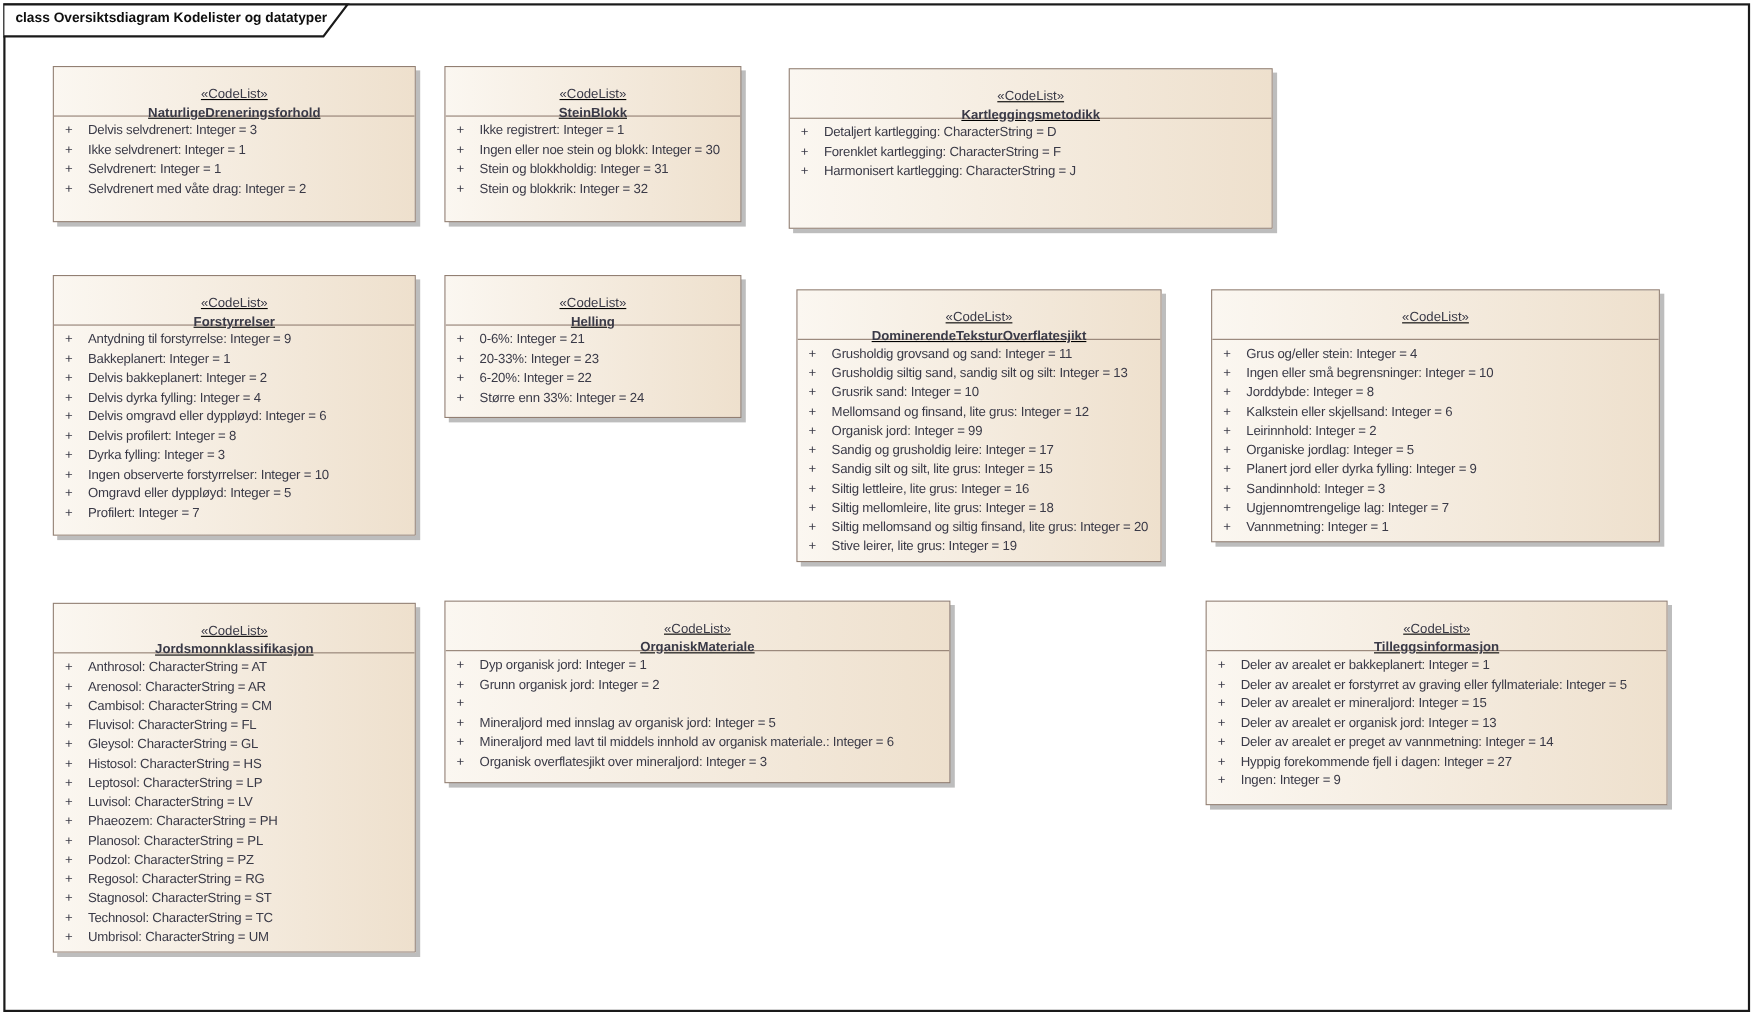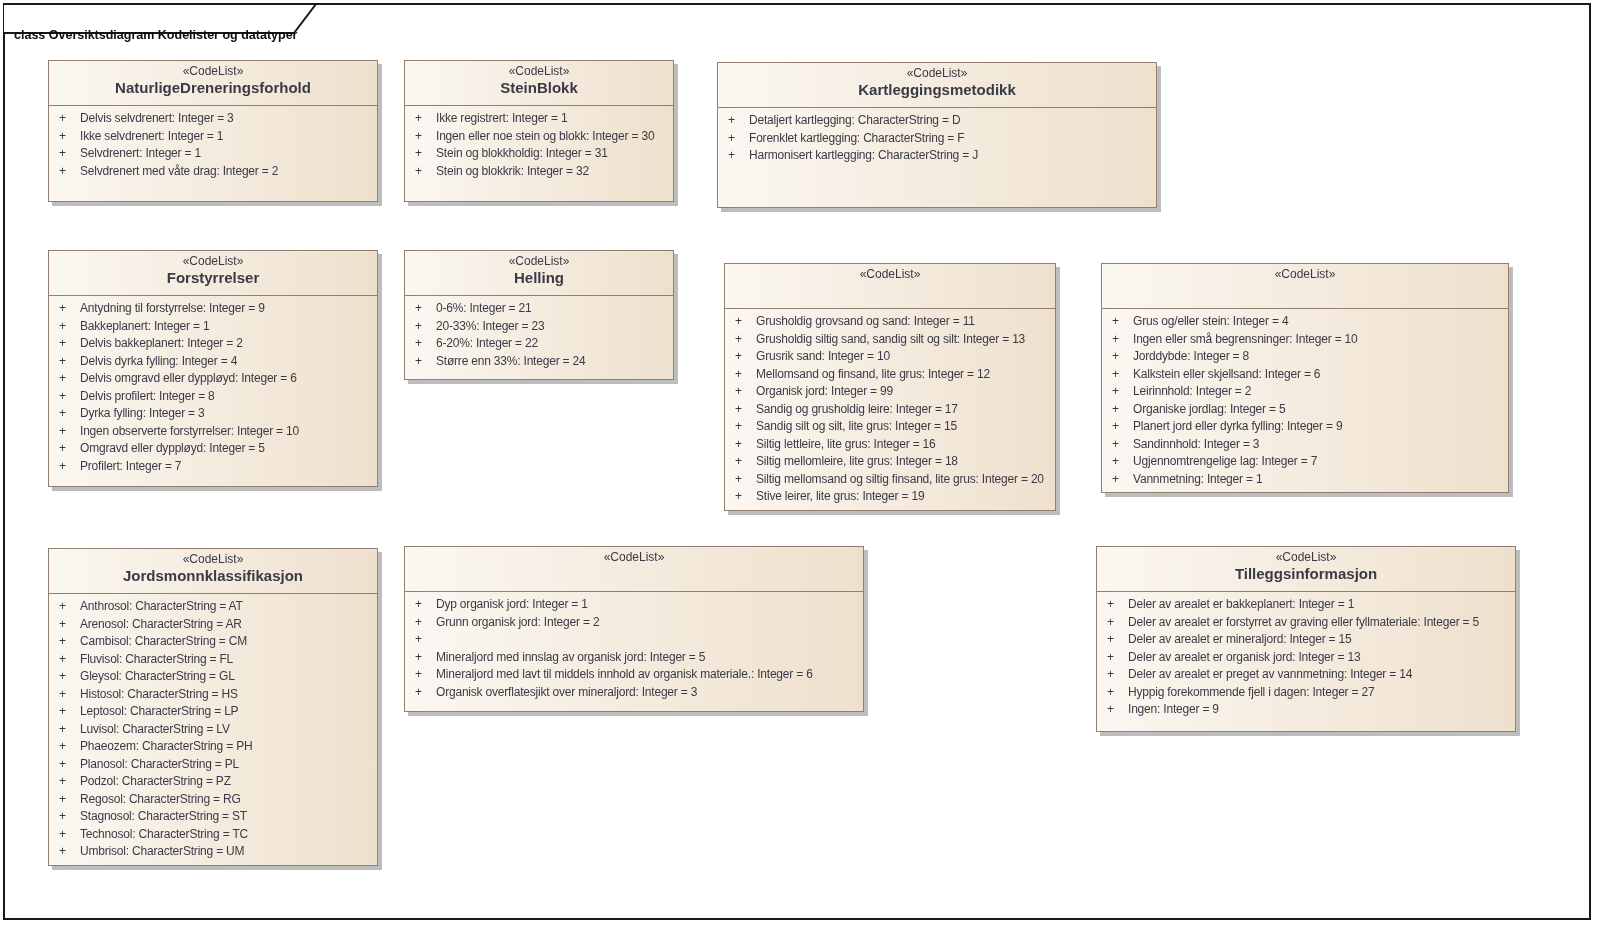--- a/index.html
+++ b/index.html
@@ -5,34 +5,34 @@
   * { margin:0; padding:0; box-sizing:border-box; }
   html,body { width:1597px; height:929px; background:#ffffff; overflow:hidden;
               font-family:"Liberation Sans", sans-serif; }
   body { position:relative; }
 
   .frame { position:absolute; left:3px; top:3px; width:1588px; height:917px;
            border:2px solid var(--frame-border,#1a1a1a); background:#ffffff; }
 
   .tab-svg { position:absolute; left:3px; top:3px; }
   .tab-label { position:absolute; left:14px; top:9px; font-size:12.5px; font-weight:bold;
-               color:#0e0e0e; white-space:nowrap;margin-top:19px; }
+               color:#0e0e0e; white-space:nowrap; }
 
   .canvas { position:absolute; left:0; top:0; width:1597px; height:929px; }
 
   .class-box { position:absolute;
                background:linear-gradient(to right, var(--box-fill-left,#fbf7f1), var(--box-fill-right,#eee0cd));
                border:1px solid var(--box-border,#927f72);
                box-shadow:4px 4px 0 0 var(--shadow,#bdbdbd);
                overflow:hidden; }
 
   .class-header { height:45px; border-bottom:1px solid var(--box-border,#927f72);
-                  text-align:center; padding-top:2px; }
+                  text-align:center; padding-top:16px;text-decoration:underline; }
   .class-stereotype { font-size:12px; color:var(--text,#3a3a47); line-height:16px; }
-  .class-name { font-size:15px; font-weight:bold; color:var(--text,#3a3a47); line-height:18px; }
+  .class-name { font-size:12px; font-weight:bold; color:var(--text,#3a3a47); line-height:18px; }
 
   .class-attrs { padding-top:4px; }
   .attr-row { position:relative; height:17.5px; line-height:17.5px; white-space:nowrap;
               overflow:hidden; }
   .attr-plus { position:absolute; left:10px; top:0; font-size:12px; color:var(--text,#3a3a47); }
   .attr-text { position:absolute; left:31px; top:0; font-size:12px; letter-spacing:-0.2px;
                color:var(--text,#3a3a47); }
 </style>
 </head>
 <body>
@@ -181,20 +181,21 @@
         </div>
         <div class="attr-row">
           <span class="attr-plus">+</span>
           <span class="attr-text">Større enn 33%: Integer = 24</span>
         </div>
       </div>
     </div>
     <div class="class-box" style="left: 724px; top: 263px; width: 332px; height: 248px;">
       <div class="class-header">
         <div class="class-stereotype">«CodeList»</div>
+        <div class="class-name">DominerendeTeksturOverflatesjikt</div>
       </div>
       <div class="class-attrs">
         <div class="attr-row">
           <span class="attr-plus">+</span>
           <span class="attr-text">Grusholdig grovsand og sand: Integer = 11</span>
         </div>
         <div class="attr-row">
           <span class="attr-plus">+</span>
           <span class="attr-text">Grusholdig siltig sand, sandig silt og silt: Integer = 13</span>
         </div>
@@ -347,20 +348,21 @@
         </div>
         <div class="attr-row">
           <span class="attr-plus">+</span>
           <span class="attr-text">Umbrisol: CharacterString = UM</span>
         </div>
       </div>
     </div>
     <div class="class-box" style="left: 404px; top: 546px; width: 460px; height: 166px;">
       <div class="class-header">
         <div class="class-stereotype">«CodeList»</div>
+        <div class="class-name">OrganiskMateriale</div>
       </div>
       <div class="class-attrs">
         <div class="attr-row">
           <span class="attr-plus">+</span>
           <span class="attr-text">Dyp organisk jord: Integer = 1</span>
         </div>
         <div class="attr-row">
           <span class="attr-plus">+</span>
           <span class="attr-text">Grunn organisk jord: Integer = 2</span>
         </div>

